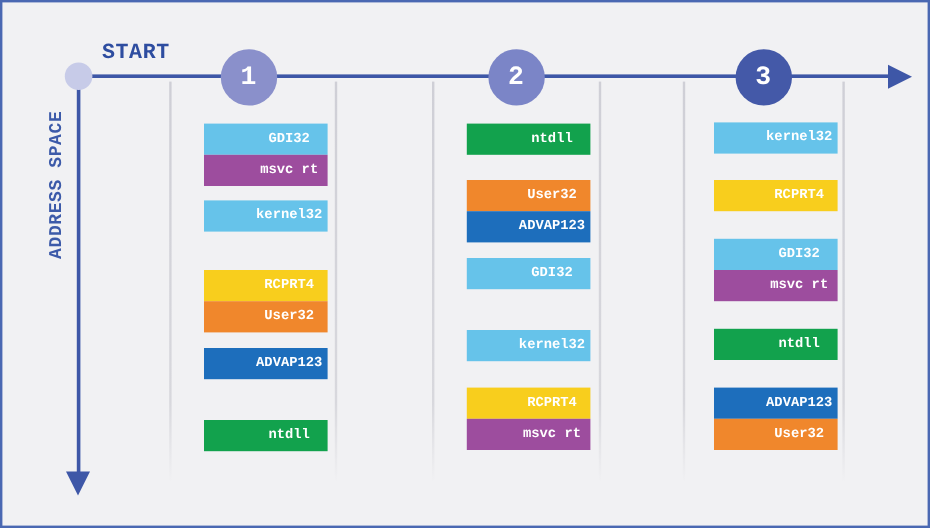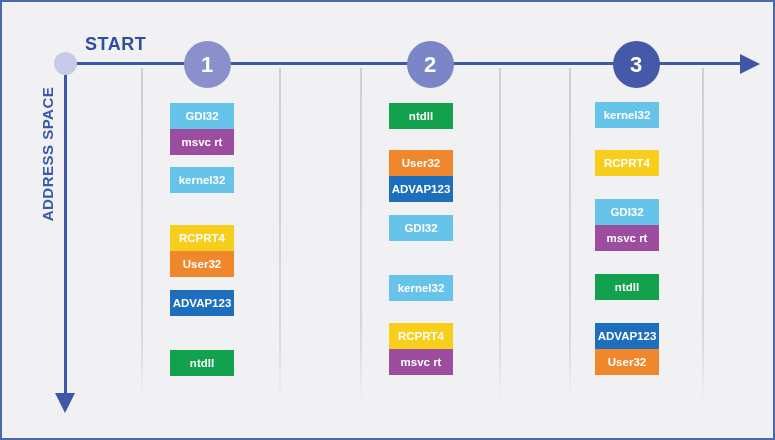--- a/index.html
+++ b/index.html
@@ -6,20 +6,21 @@
   body { font-family: "Liberation Sans", sans-serif; }
 
   #canvas {
     position: relative;
     width: 775px;
     height: 440px;
     box-sizing: border-box;
     background: #f1f1f3;
     border: 2px solid #4a68b2;
     overflow: hidden;
+    font-family: Liberation Mono, monospace;
   }
 
   .lane-line {
     position: absolute;
     top: 66px;
     height: 334px;
     width: 2px;
     background: linear-gradient(to bottom, #cfcfd6 0%, #d8d8dd 80%, rgba(216,216,221,0) 100%);
   }
 
@@ -110,20 +111,21 @@
   .module-block {
     position: absolute;
     width: 64px;
     height: 26px;
     line-height: 26px;
     text-align: center;
     color: #ffffff;
     font-size: 11.5px;
     font-weight: bold;
     z-index: 2;
+    padding-left: 39px;
   }
 </style>
 </head>
 <body>
 
 <div id="canvas">
 
   <div id="lane-lines">
       <div class="lane-line" style="left: 139px;"></div>
       <div class="lane-line" style="left: 277px;"></div>

